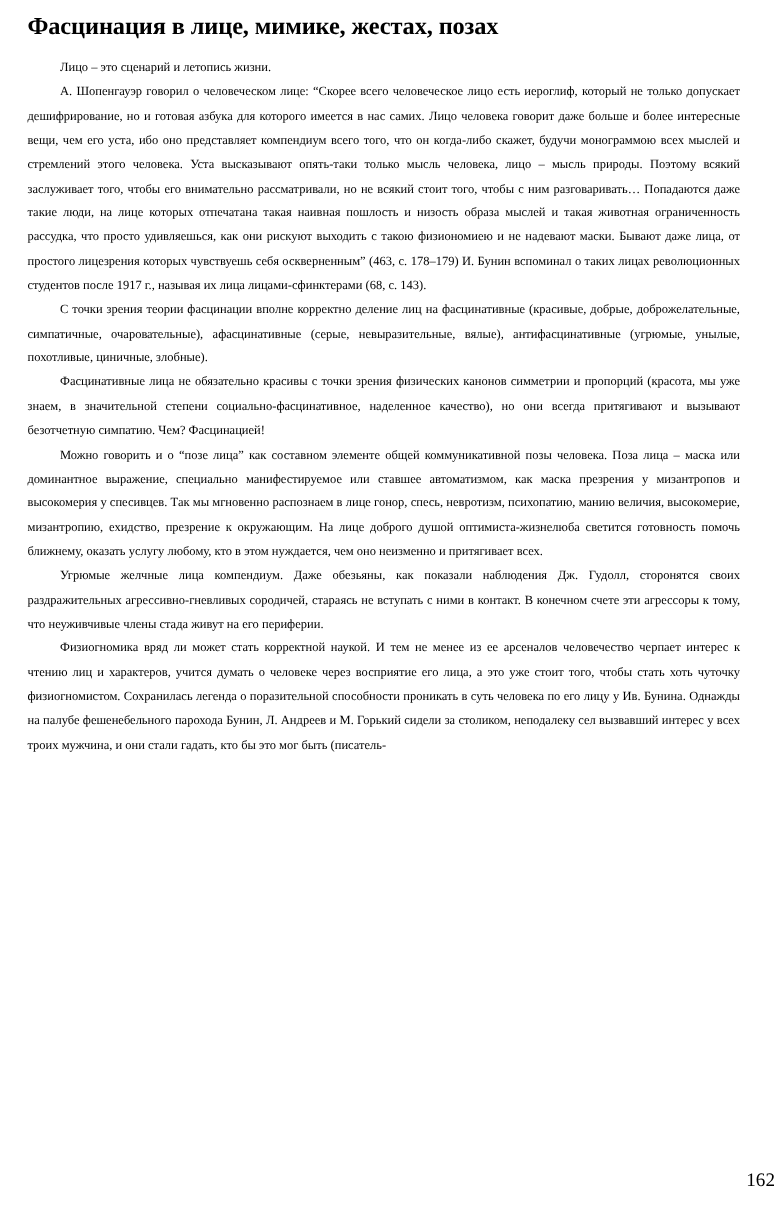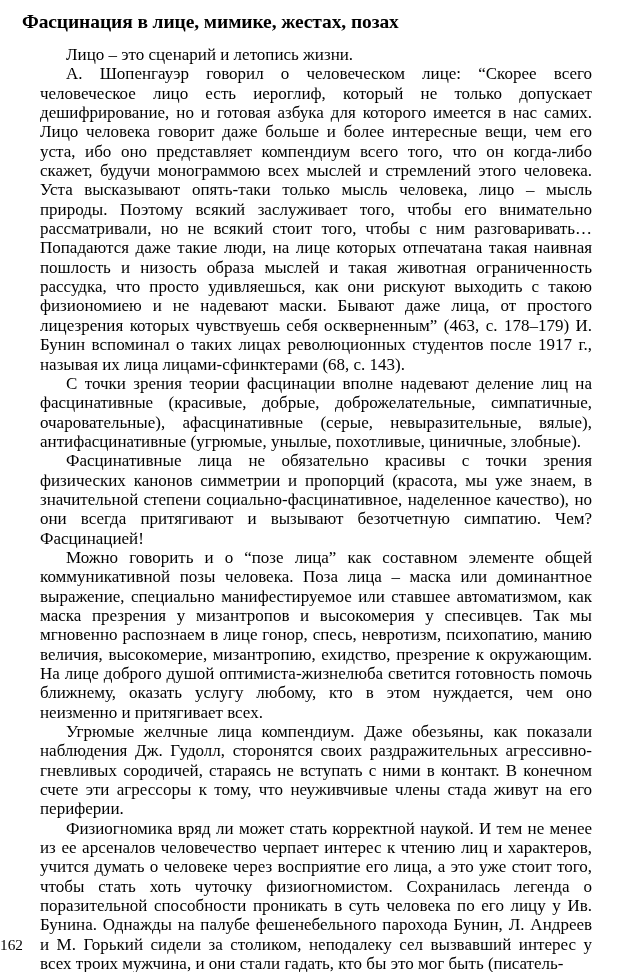--- a/index.html
+++ b/index.html
@@ -24,52 +24,51 @@
   .doc-title {
     font-family: "Liberation Serif", serif;
     font-weight: bold;
     font-size: 19.5px;
     line-height: 23px;
     margin: 0 0 12px 0;
     letter-spacing: -0.1px;
     white-space: nowrap;
   }
   .body-text {
-    font-size: 17px;
+    font-size: 10px;
     line-height: 19.35px;
     text-align: justify;
     text-justify: inter-word;
     hyphens: manual;
-    margin-left: 18px;
   }
   .body-text p {
     margin: 0;
     text-indent: 26px;
   }
   .page-number {
     position: absolute;
     left: 0;
     right: 0;
     bottom: 18px;
-    text-align: left;
+    text-align: right;
     font-size: 15.3px;
     line-height: 18px;
   }
 </style>
 </head>
 <body>
 
 <div class="page">
 
   <h1 class="doc-title">Фасцинация в лице, мимике, жестах, позах</h1>
 
   <div class="body-text">
     <p>Лицо – это сценарий и летопись жизни.</p>
     <p>А. Шопенгауэр говорил о человеческом лице: “Скорее всего человеческое лицо есть иероглиф, который не только допускает дешифрирование, но и готовая азбука для которого имеется в нас самих. Лицо человека говорит даже больше и более интересные вещи, чем его уста, ибо оно представляет компендиум всего того, что он когда-либо скажет, будучи монограммою всех мыслей и стремлений этого человека. Уста высказывают опять-таки только мысль человека, лицо – мысль природы. Поэтому всякий заслуживает того, чтобы его внимательно рассматривали, но не всякий стоит того, чтобы с ним разговаривать… Попадаются даже такие люди, на лице которых отпечатана такая наивная пошлость и низость образа мыслей и такая животная ограниченность рассудка, что просто удивляешься, как они рискуют выходить с такою физиономиею и не надевают маски. Бывают даже лица, от простого лицезрения которых чувствуешь себя оскверненным” (463, с. 178–179)  И. Бунин вспоминал о таких лицах революционных студентов после 1917 г., называя их лица лицами-сфинктерами (68, с. 143).</p>
-    <p>С точки зрения теории фасцинации вполне надевают деление лиц на фасцинативные (красивые, добрые, доброжелательные, симпатичные, очаровательные), афасцинативные (серые, невыразительные, вялые), антифасцинативные (угрюмые, унылые, похотливые, циничные, злобные).</p>
+    <p>С точки зрения теории фасцинации вполне корректно деление лиц на фасцинативные (красивые, добрые, доброжелательные, симпатичные, очаровательные), афасцинативные (серые, невыразительные, вялые), антифасцинативные (угрюмые, унылые, похотливые, циничные, злобные).</p>
     <p>Фасцинативные лица не обязательно красивы с точки зрения физических канонов симметрии и пропорций (красота, мы уже знаем, в значительной степени социально-фасцинативное, наделенное качество), но они всегда притягивают и вызывают безотчетную симпатию. Чем? Фасцинацией!</p>
     <p>Можно говорить и о “позе лица” как составном элементе общей коммуникативной позы человека. Поза лица –  маска или доминантное выражение, специально манифестируемое или ставшее автоматизмом, как маска презрения у мизантропов и высокомерия у спесивцев. Так мы мгновенно распознаем в лице гонор, спесь, невротизм, психопатию, манию величия, высокомерие, мизантропию,  ехидство, презрение к окружающим.   На лице доброго душой оптимиста-жизнелюба светится  готовность помочь ближнему, оказать услугу любому, кто в этом нуждается, чем оно неизменно и притягивает всех.</p>
     <p>Угрюмые желчные лица компендиум. Даже обезьяны, как показали наблюдения Дж. Гудолл, сторонятся своих раздражительных агрессивно-гневливых сородичей, стараясь не вступать с ними в контакт. В конечном счете эти агрессоры к тому, что неуживчивые члены стада живут на его периферии.</p>
     <p>Физиогномика вряд ли может стать корректной наукой. И тем не менее из ее арсеналов человечество черпает интерес к чтению лиц и характеров,  учится думать о человеке через восприятие его лица, а это уже стоит того, чтобы стать хоть чуточку физиогномистом. Сохранилась легенда о поразительной способности проникать в суть человека по его лицу у Ив. Бунина. Однажды на палубе фешенебельного парохода Бунин, Л. Андреев и М. Горький сидели за столиком, неподалеку сел вызвавший интерес у всех троих мужчина, и они стали гадать, кто бы это мог быть (писатель-</p>
   </div>
 
   <div class="page-number">162</div>
 
 </div>
 

